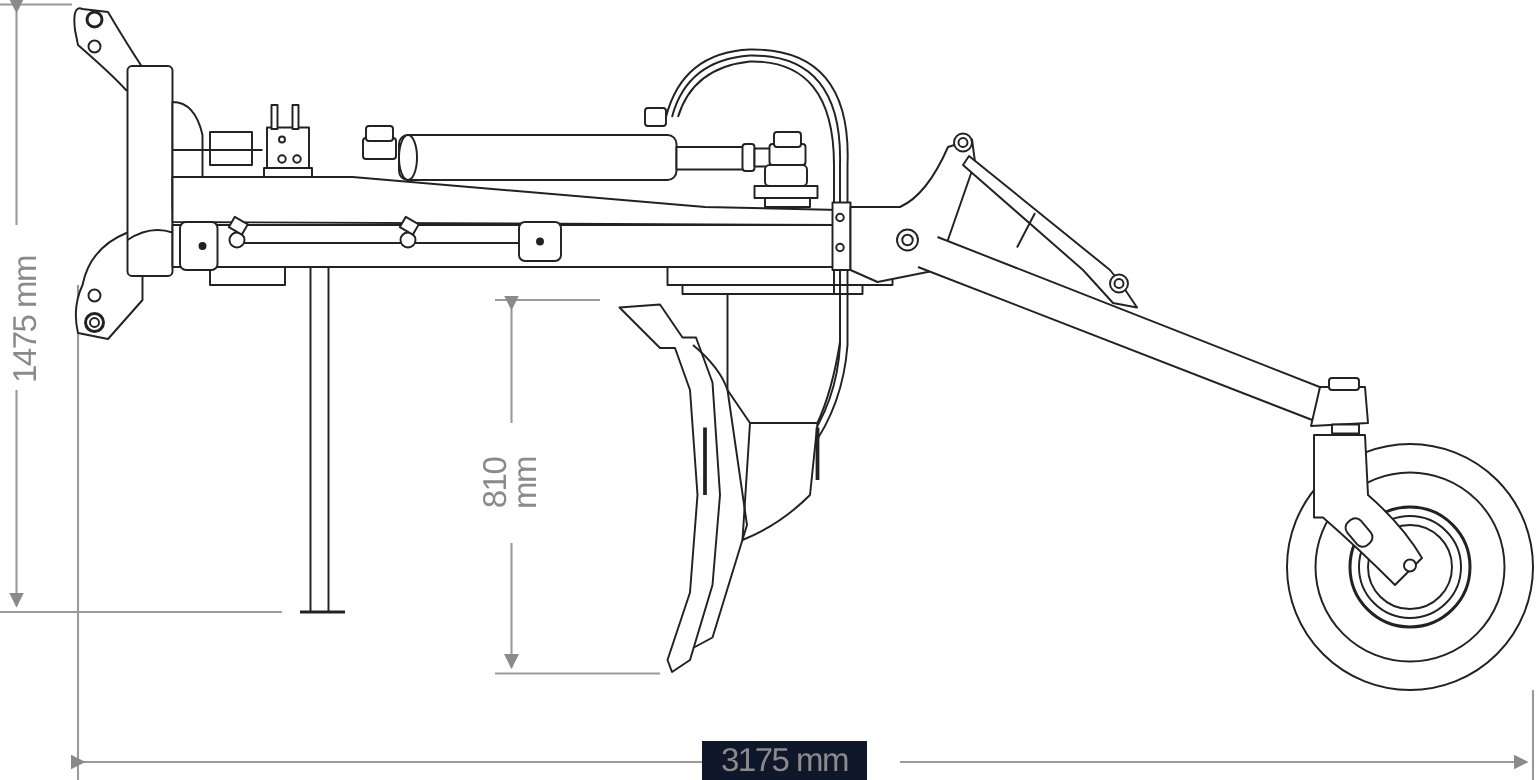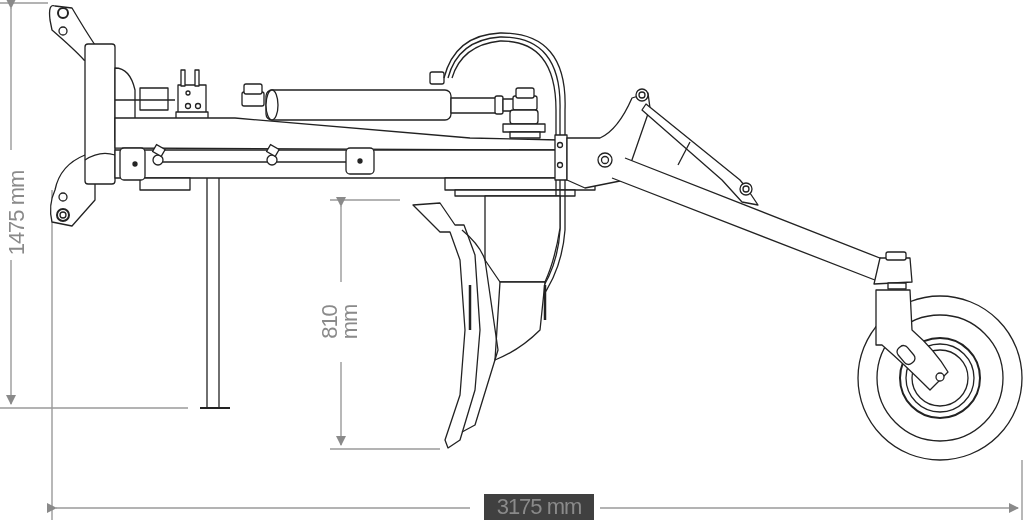--- a/index.html
+++ b/index.html
@@ -1,21 +1,21 @@
 <!DOCTYPE html>
 <html><head>
 <meta charset="utf-8">
 <style>
   html,body{margin:0;padding:0;background:#ffffff;}
   #stage{position:relative;width:1024px;height:520px;overflow:hidden;background:#fff;font-family:"Liberation Sans Narrow","Liberation Sans",sans-serif;}
   svg{position:absolute;left:0;top:0;}
   .dim-label{position:absolute;color:#8a8a8a;font-family:"Liberation Sans",sans-serif;font-size:22px;letter-spacing:-1px;transform-origin:center center;white-space:nowrap;}
   #dim-h{left:-38px;top:200px;width:110px;text-align:center;transform:rotate(-90deg);}
   #dim-810{left:300px;top:302px;width:80px;text-align:center;transform:rotate(-90deg);line-height:20px;font-size:22px;}
-  #dim-w{left:484px;top:494px;width:110px;text-align:center;background:#404040;}
+  #dim-w{left:468px;top:494px;width:110px;text-align:center;background:#0f172a;}
 </style>
 </head>
 <body>
 
 <div id="stage">
 <svg width="1024" height="520" viewBox="0 0 1024 520">
   <defs>
     <marker id="arr" markerWidth="10" markerHeight="10" refX="9" refY="5" orient="auto" markerUnits="userSpaceOnUse">
       <path d="M0,0 L10,5 L0,10 Z" fill="#8a8a8a"></path>
     </marker>

